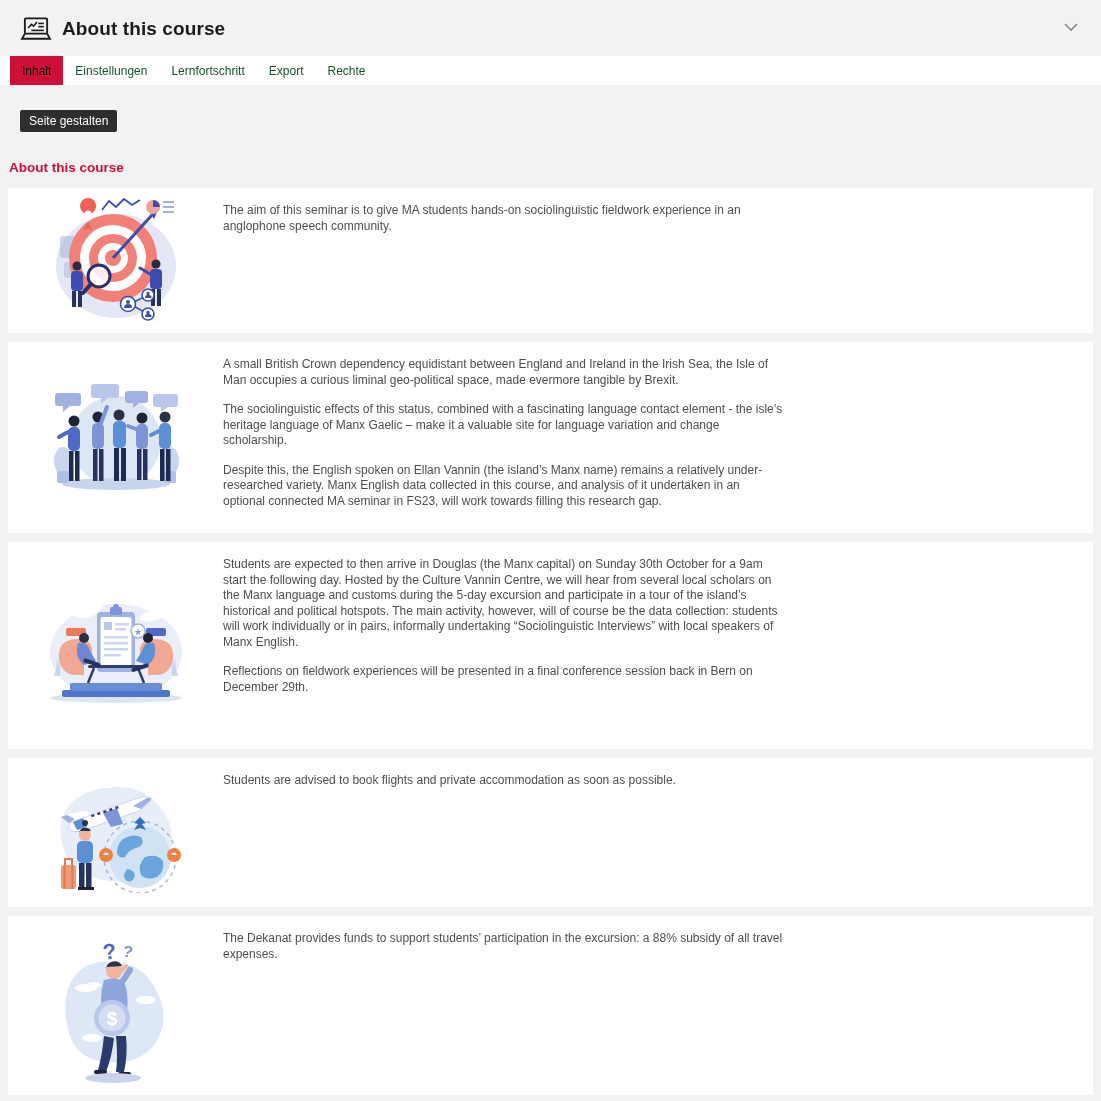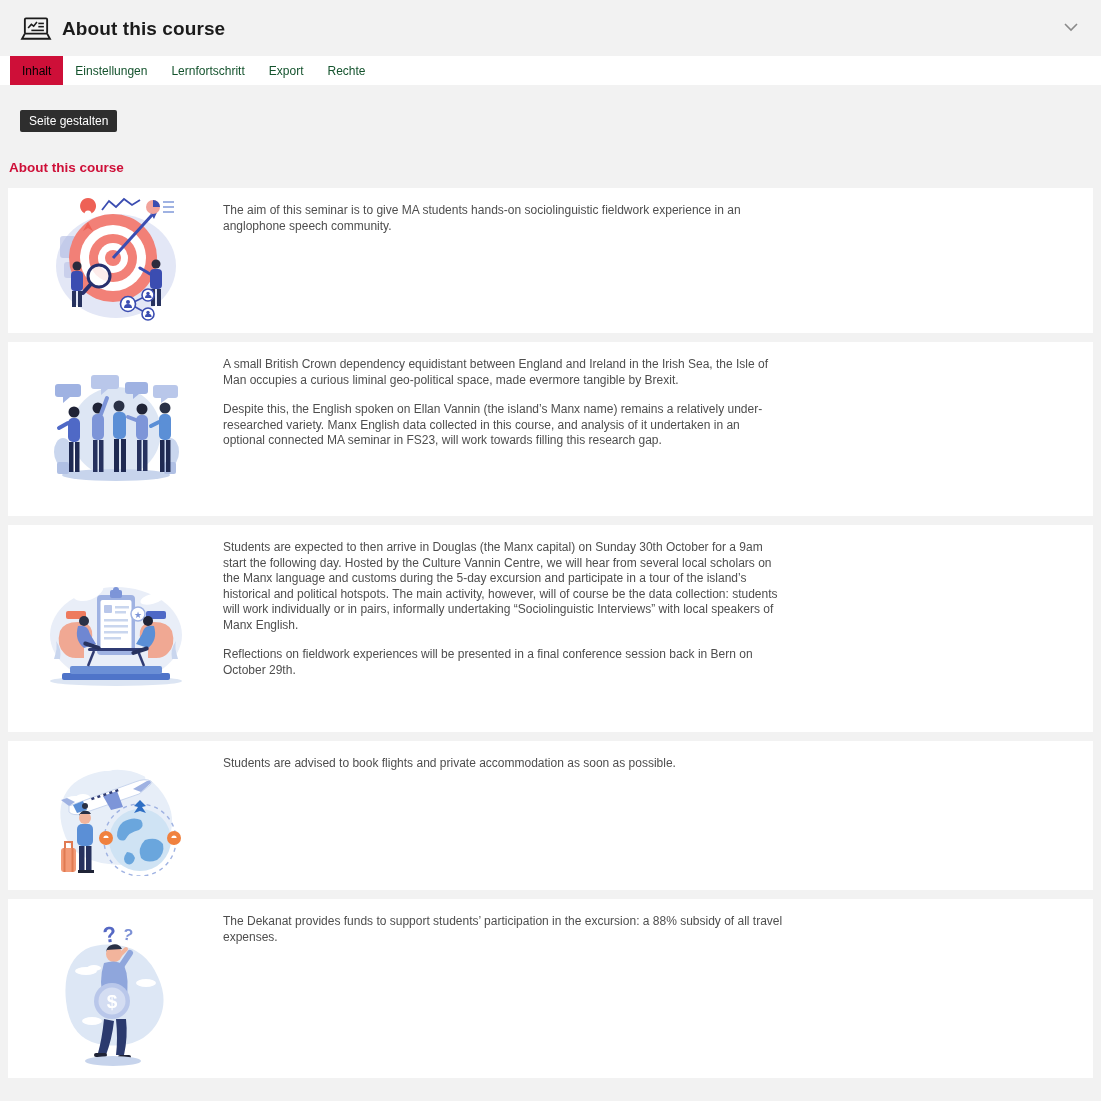--- a/index.html
+++ b/index.html
@@ -222,20 +222,21 @@
             <circle cx="124" cy="38" r="5.5" fill="#2a3146"></circle>
             <rect x="118" y="44" width="12" height="26" rx="5" fill="#5b8fd6"></rect>
             <line x1="118" y1="52" x2="110" y2="56" stroke="#5b8fd6" stroke-width="4" stroke-linecap="round"></line>
             <rect x="119" y="70" width="4.5" height="32" fill="#1f2a52"></rect>
               <rect x="125" y="70" width="4.5" height="32" fill="#1f2a52"></rect>
           </g>
         </svg>
       </div>
       <div class="card-text">
         <p>A small British Crown dependency equidistant between England and Ireland in the Irish Sea, the Isle of Man occupies a curious liminal geo-political space, made evermore tangible by Brexit.</p>
+        <p>The sociolinguistic effects of this status, combined with a fascinating language contact element - the isle’s heritage language of Manx Gaelic – make it a valuable site for language variation and change scholarship.</p>
         <p>Despite this, the English spoken on Ellan Vannin (the island’s Manx name) remains a relatively under-researched variety. Manx English data collected in this course, and analysis of it undertaken in an optional connected MA seminar in FS23, will work towards filling this research gap.</p>
       </div>
     </section>
 
     <section class="card" style="min-height:207px">
       <div class="card-illu">
         <svg width="152" height="120" viewBox="0 0 152 120">
           <ellipse cx="76" cy="66" rx="66" ry="48" fill="#e9eef8"></ellipse>
           <ellipse cx="48" cy="22" rx="16" ry="9" fill="#ffffff" transform="rotate(-20 48 22)"></ellipse>
           <ellipse cx="112" cy="30" rx="12" ry="5" fill="#ffffff" transform="rotate(-15 112 30)"></ellipse>
@@ -267,21 +268,21 @@
           <circle cx="44" cy="52" r="5" fill="#2a3146"></circle>
           <path d="M38 57 q10 -2 12 8 l6 10 l-12 4 q-10 -8 -6 -22 z" fill="#6f87d2"></path>
           <rect x="44" y="72" width="18" height="4" rx="2" fill="#27325e" transform="rotate(18 44 72)"></rect>
           <circle cx="108" cy="52" r="5" fill="#1f2336"></circle>
           <path d="M114 57 q-10 -2 -12 8 l-6 10 l12 4 q10 -8 6 -22 z" fill="#5b8fd6"></path>
           <rect x="90" y="77" width="18" height="4" rx="2" fill="#27325e" transform="rotate(-18 108 77)"></rect>
         </svg>
       </div>
       <div class="card-text">
         <p>Students are expected to then arrive in Douglas (the Manx capital) on Sunday 30th October for a 9am start the following day. Hosted by the Culture Vannin Centre, we will hear from several local scholars on the Manx language and customs during the 5-day excursion and participate in a tour of the island’s historical and political hotspots. The main activity, however, will of course be the data collection: students will work individually or in pairs, informally undertaking “Sociolinguistic Interviews” with local speakers of Manx English.</p>
-        <p>Reflections on fieldwork experiences will be presented in a final conference session back in Bern on October 29th.</p>
+        <p>Reflections on fieldwork experiences will be presented in a final conference session back in Bern on December 29th.</p>
       </div>
     </section>
 
     <section class="card" style="min-height:149px">
       <div class="card-illu">
         <svg width="146" height="120" viewBox="0 0 146 120">
           <path d="M28 30 q-16 18 -8 44 q8 30 46 34 q44 6 58 -22 q12 -24 -4 -48 q-18 -26 -50 -24 q-28 2 -42 16 z" fill="#e7eef8"></path>
           <ellipse cx="32" cy="44" rx="10" ry="4" fill="#ffffff"></ellipse>
             <ellipse cx="40" cy="41" rx="7" ry="3" fill="#ffffff"></ellipse>
           <ellipse cx="112" cy="22" rx="10" ry="4" fill="#ffffff"></ellipse>

